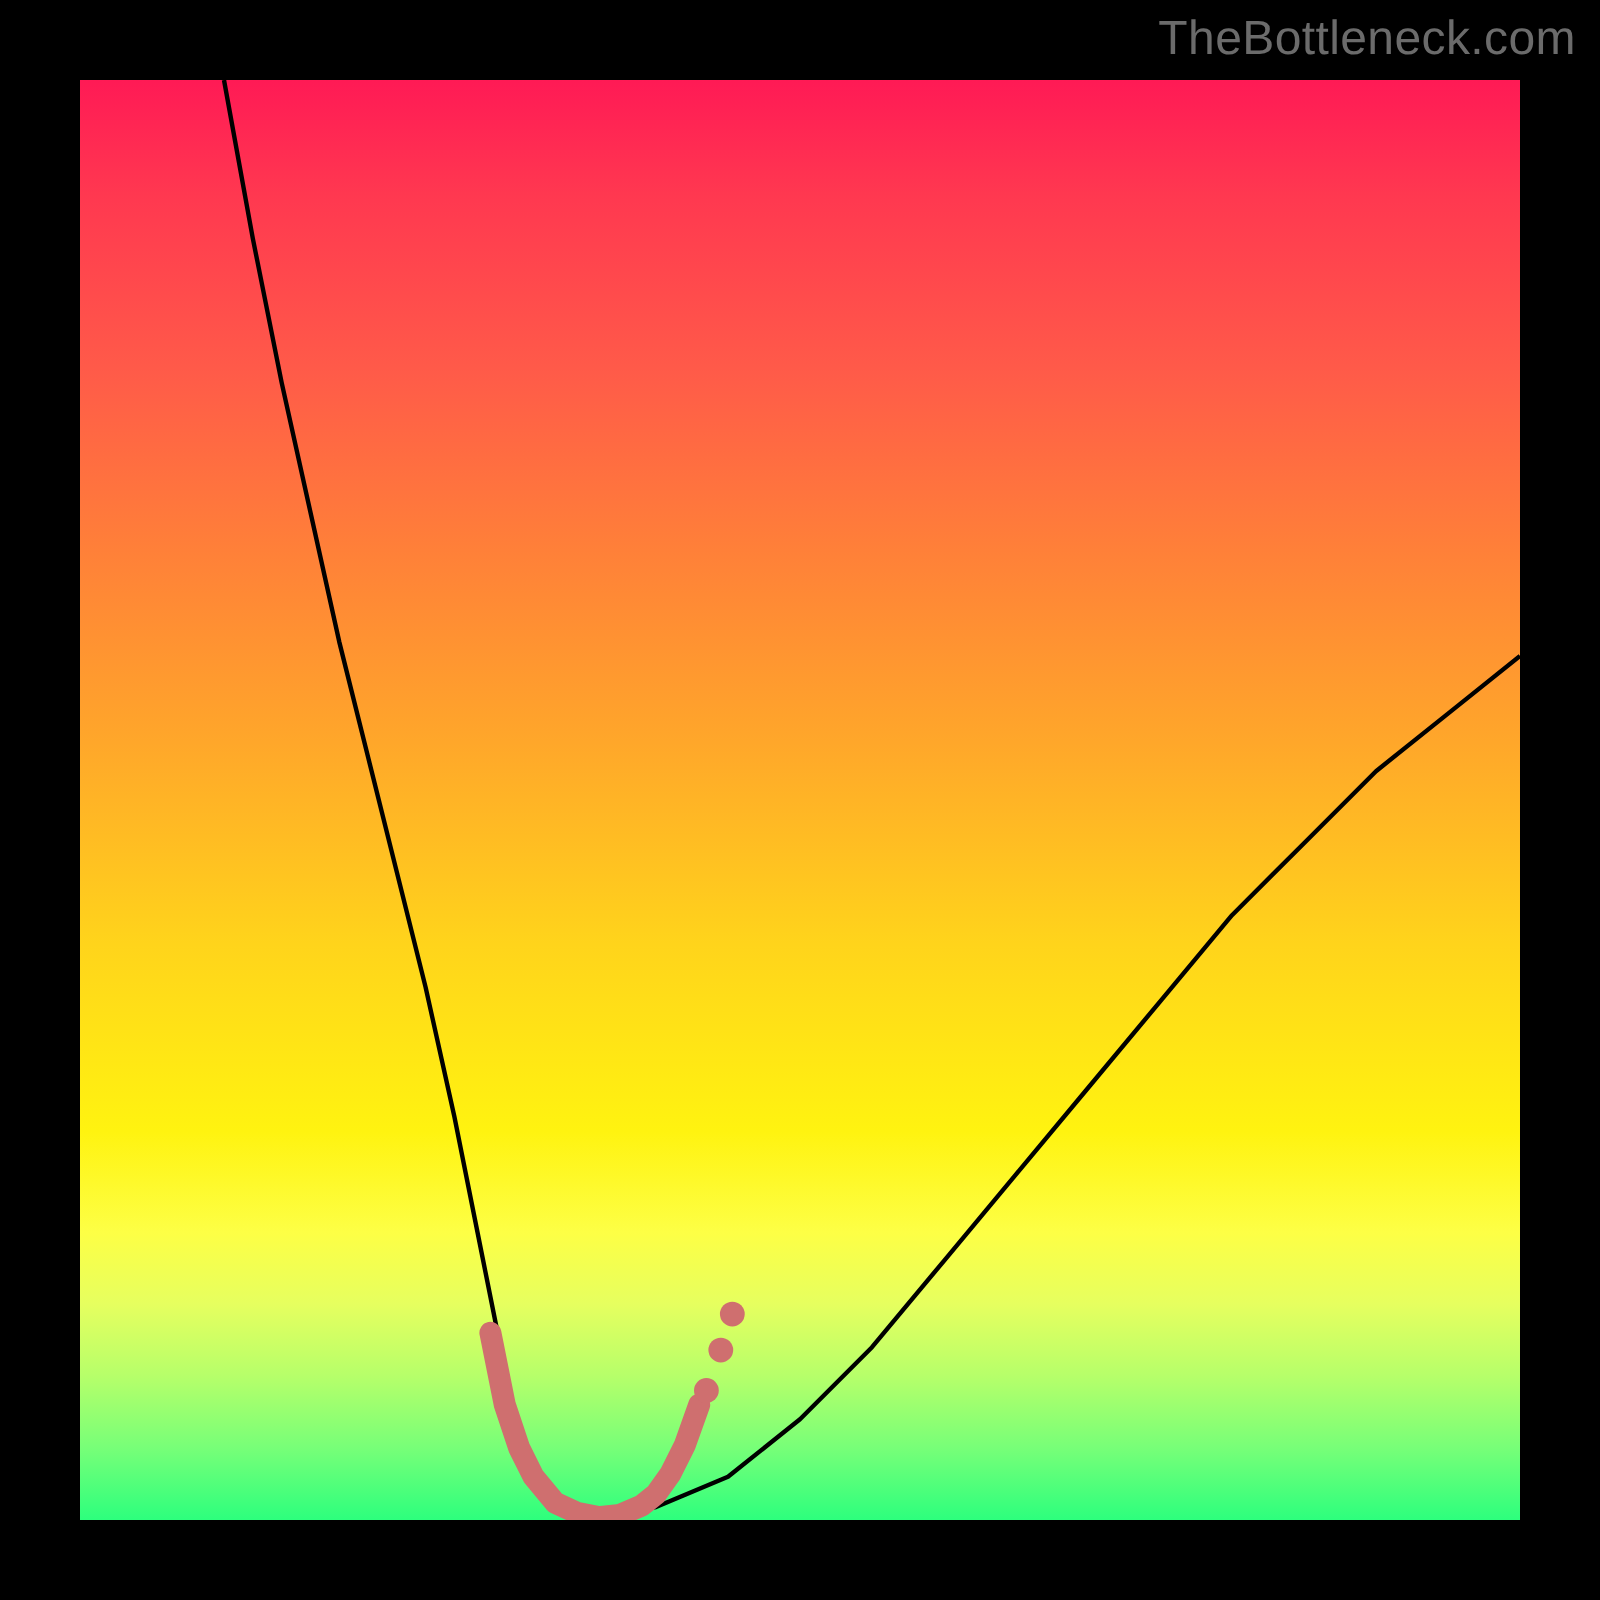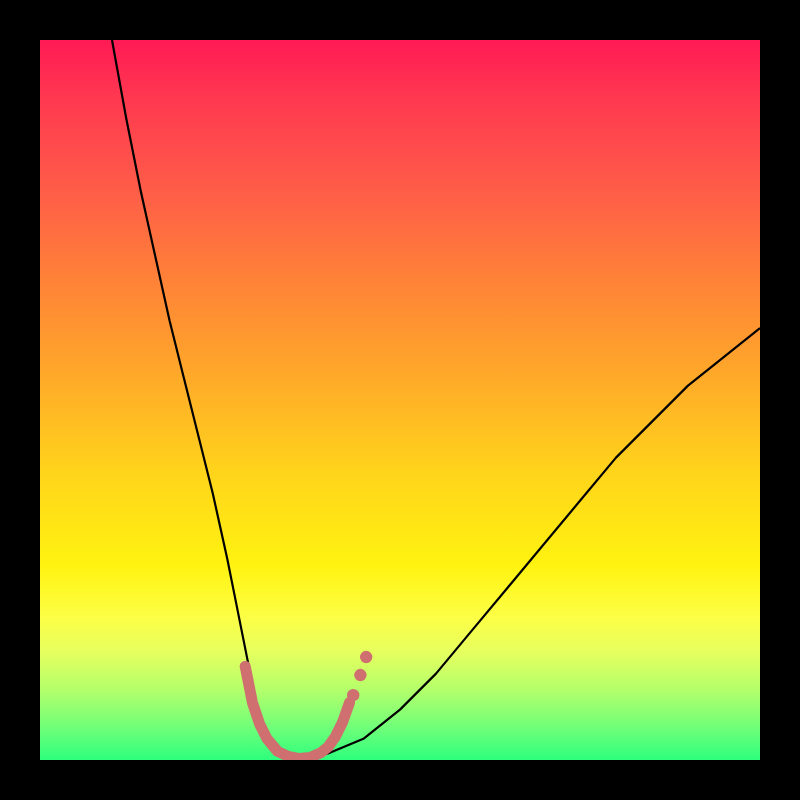--- a/index.html
+++ b/index.html
@@ -54,20 +54,21 @@
     font-size: 24px;
     font-weight: 500;
     letter-spacing: 0.2px;
     user-select: none;
   }
 </style>
 </head>
 <body>
 
 <div class="frame">
+  <div class="watermark">TheBottleneck.com</div>
 
   <div class="plot-area">
     <svg class="svg-layer" viewBox="0 0 720 720" preserveAspectRatio="none">
       <g id="series-layer">
           <path d="M72.00 0.00 L86.40 79.20 L100.80 151.20 L115.20 216.00 L129.60 280.80 L144.00 338.40 L158.40 396.00 L172.80 453.60 L187.20 518.40 L194.40 554.40 L201.60 590.40 L208.80 626.40 L216.00 662.40 L223.20 684.00 L230.40 698.40 L237.60 709.20 L244.80 715.68 L259.20 718.56 L288.00 713.52 L324.00 698.40 L360.00 669.60 L396.00 633.60 L432.00 590.40 L468.00 547.20 L504.00 504.00 L540.00 460.80 L576.00 417.60 L612.00 381.60 L648.00 345.60 L684.00 316.80 L720.00 288.00" fill="none" stroke="#000000" stroke-width="2.2" stroke-linecap="butt" stroke-linejoin="round"></path>
           <path d="M205.20 626.40 L212.40 662.40 L219.60 684.00 L226.80 698.40 L237.60 711.36 L248.40 716.40 L259.20 718.56 L270.00 717.48 L280.80 712.80 L288.00 707.04 L295.20 696.96 L302.40 682.56 L309.60 662.40" fill="none" stroke="#cf6f6f" stroke-width="11" stroke-linecap="round" stroke-linejoin="round"></path>
         </g>
       <g id="marker-layer">
           <circle cx="313.20" cy="655.20" r="6.2" fill="#cf6f6f"></circle>
           <circle cx="320.40" cy="635.04" r="6.2" fill="#cf6f6f"></circle>

